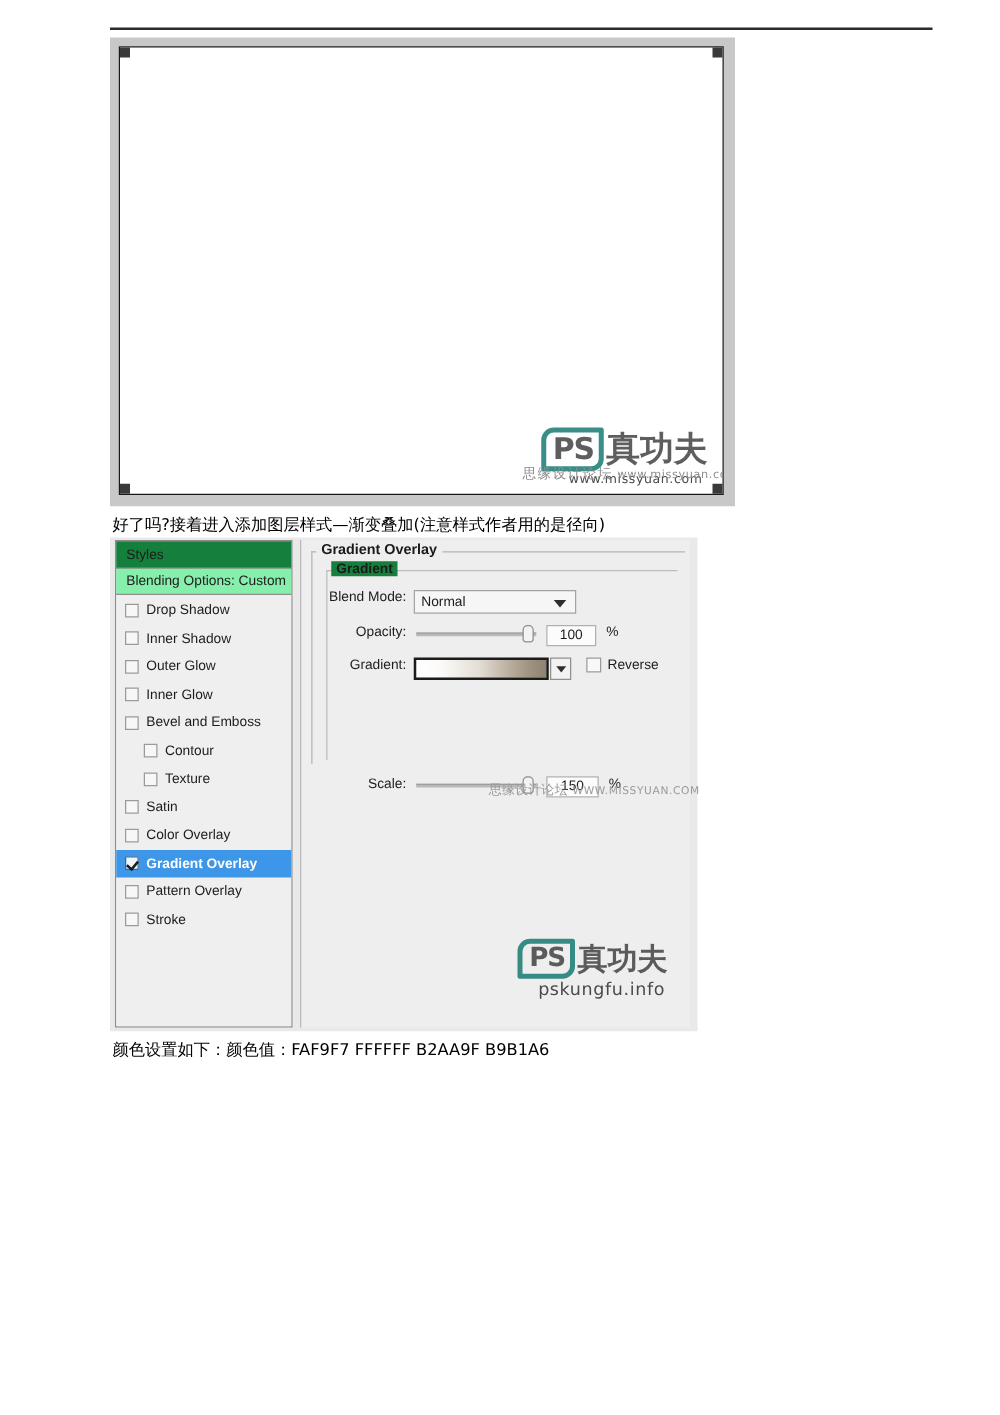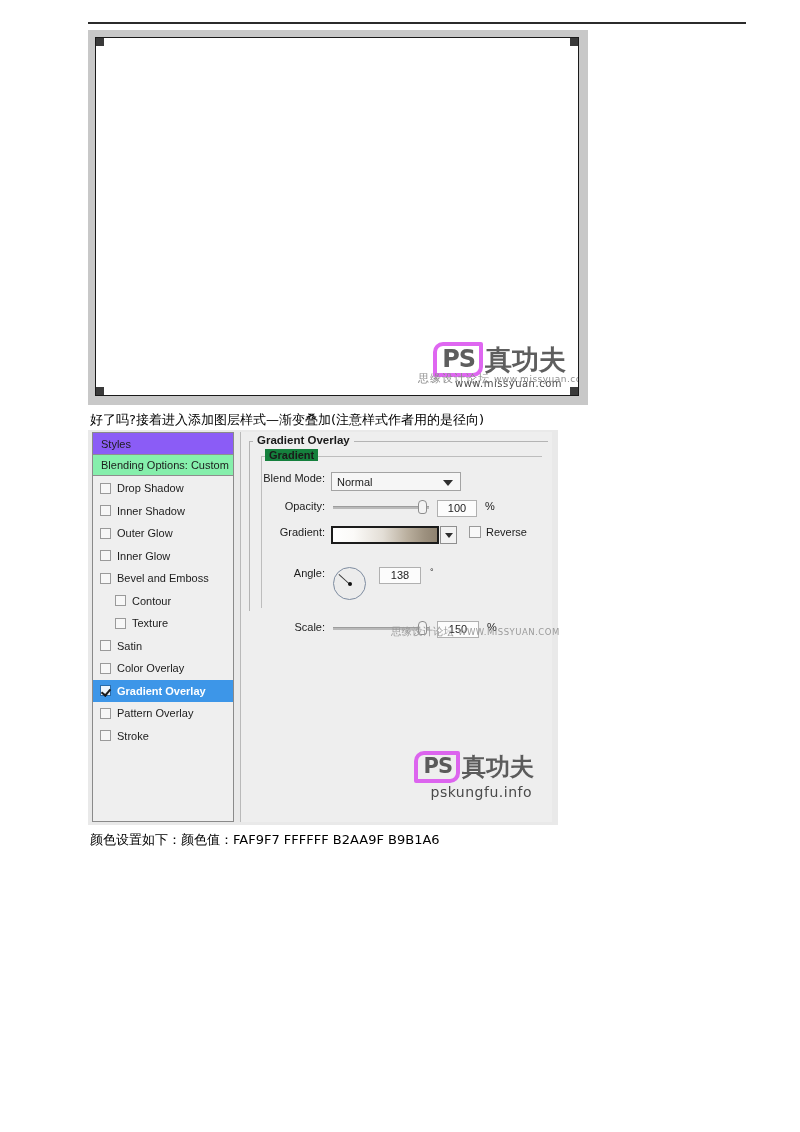--- a/index.html
+++ b/index.html
@@ -62,21 +62,21 @@
     display: flex;
     align-items: center;
     gap: 2px;
     font-family: "DejaVu Sans", sans-serif;
     line-height: 1;
     opacity: .82;
   }
   .wm-ps-badge {
     font-weight: bold;
     color: #3b3b3b;
-    border: 4px solid #d946ef;
+    border: 4px solid #0f766e;
     border-radius: 10px 2px 10px 2px;
     padding: 1px 4px 2px 5px;
     letter-spacing: -1px;
   }
   .wm-cn {
     font-weight: bold;
     color: #3b3b3b;
     letter-spacing: 0px;
   }
   .wm-sub {
@@ -143,21 +143,21 @@
     box-sizing: border-box;
     display: flex;
     flex-direction: column;
   }
   .styles-header {
     height: 22px;
     line-height: 22px;
     padding-left: 8px;
     font-size: 11px;
     color: #1c1c1c;
-    background: #8b5cf6;
+    background: #15803d;
     border-bottom: 1px solid #8e8e8e;
     box-sizing: border-box;
   }
   .blending-row {
     height: 21px;
     line-height: 21px;
     padding-left: 8px;
     font-size: 11px;
     color: #1c1c1c;
     background: #86efac;
@@ -549,29 +549,20 @@
       <span class="lbl" style="width:62px;">Gradient:</span>
       <span class="grad-swatch" style="width:108px; margin-left:6px;"></span>
       <span class="grad-drop">
         <span class="arrow"></span>
       </span>
       <span class="cb2" style="margin-left:12px;"></span>
       <span>Reverse</span>
     </div>
 
 
-    <div class="field" style="left:22px; top:135px; height:44px;">
-      <span class="lbl" style="width:62px;">Angle:</span>
-      <span class="dial" style="margin-left:8px;">
-        <span class="needle" style="transform: rotate(-138deg);"></span>
-        <span class="hub"></span>
-      </span>
-      <span class="numbox" style="width:42px; margin-left:13px;">138</span>
-      <span style="margin-left:9px; font-size:9px;">°</span>
-    </div>
 
     <div class="field" style="left:22px; top:189px;">
       <span class="lbl" style="width:62px;">Scale:</span>
       <span class="slider" style="width:96px; margin-left:8px;">
         <span class="track"></span>
         <span class="knob" style="left:85px;"></span>
       </span>
       <span class="numbox" style="width:42px; margin-left:8px;">150</span>
       <span style="margin-left:8px;">%</span>
     </div>

